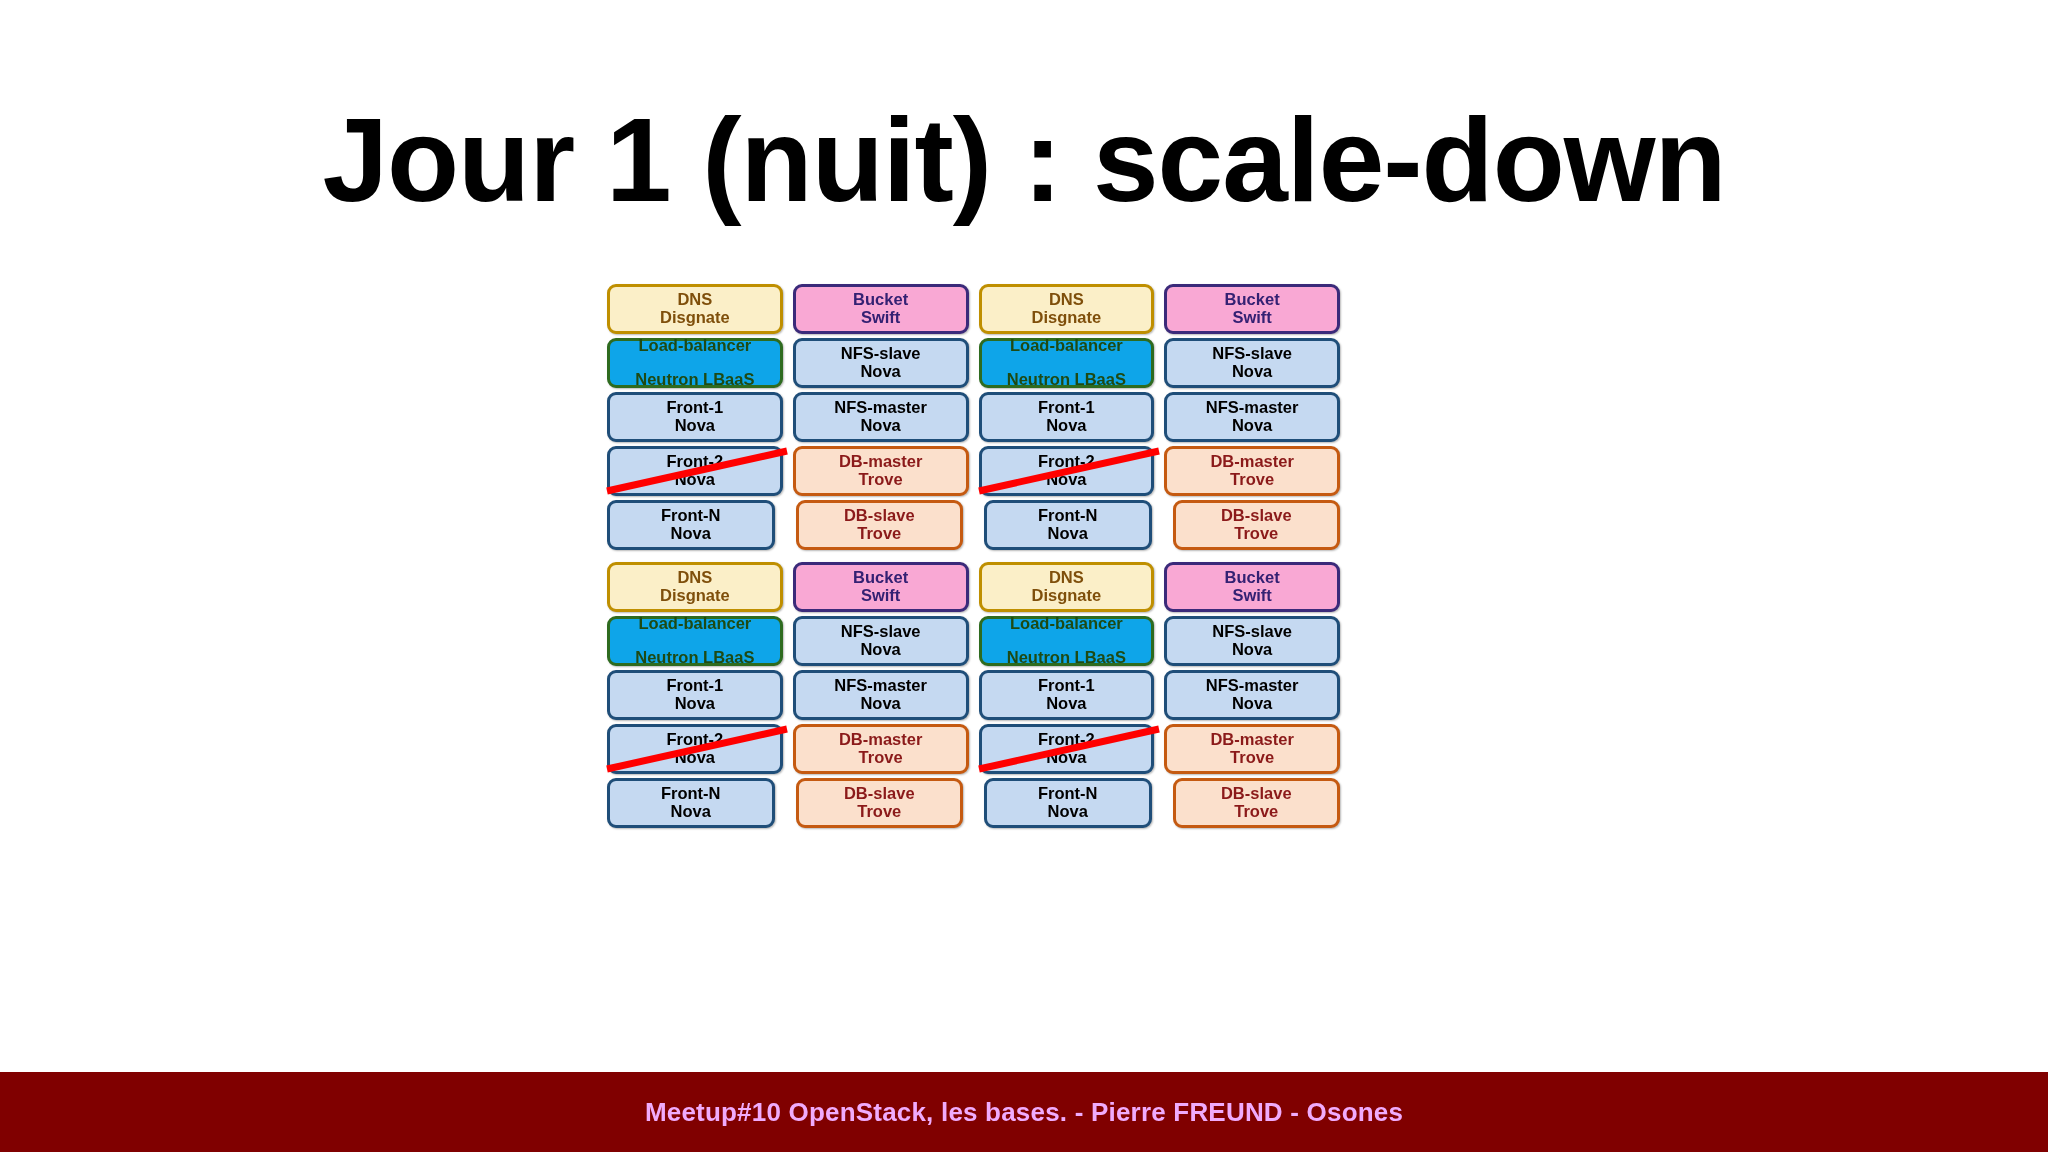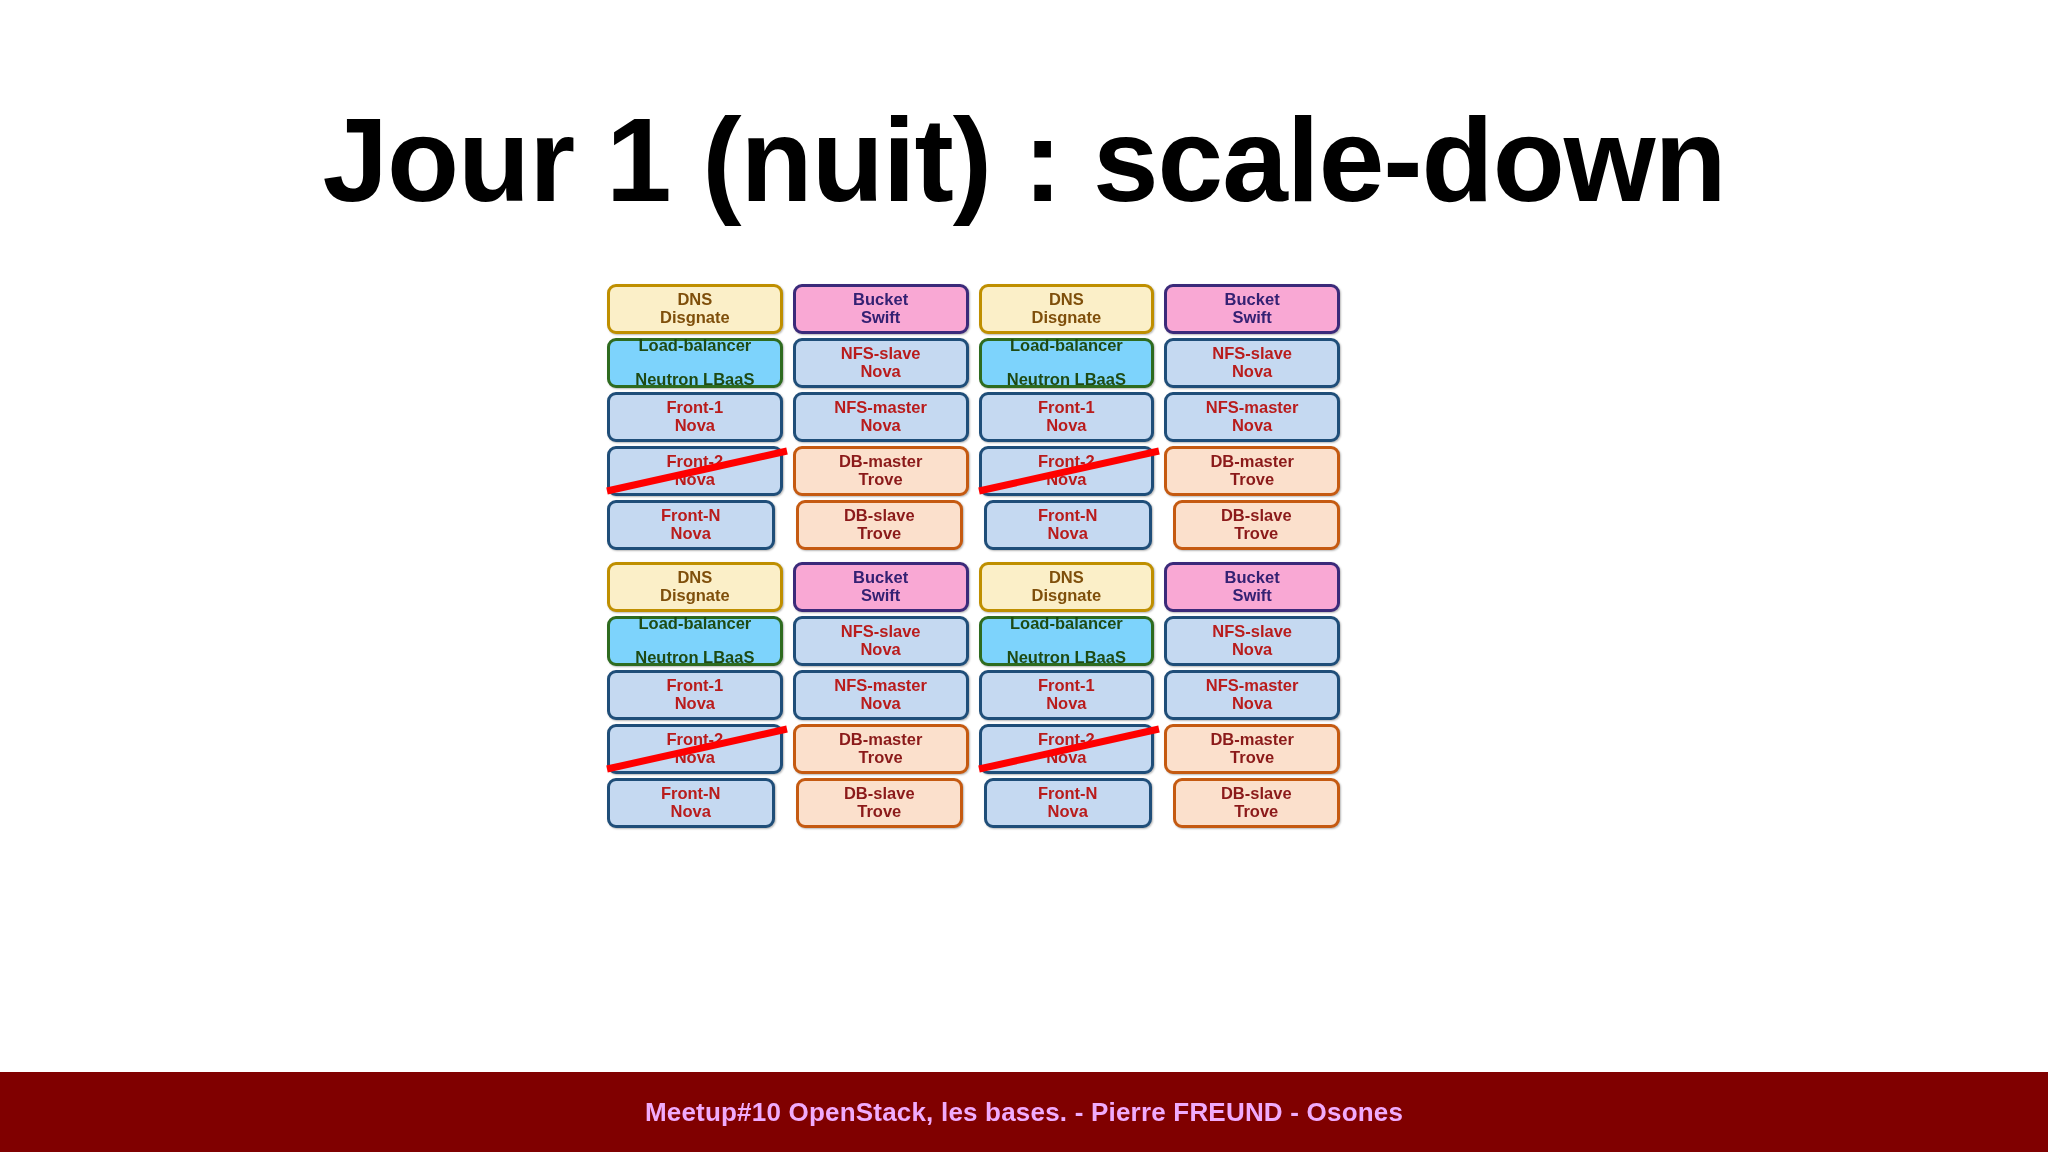--- a/index.html
+++ b/index.html
@@ -78,28 +78,28 @@
   .cell .l1, .cell .l2 { display: block; }
 
   
   .cell.dns {
     border-color: #BF8F00;
     background: #FBEFC8;
     color: #7F4F0B;
   }
   .cell.lb {
     border-color: #2E6B1F;
-    background: #7dd3fc;
+    background: #0ea5e9;
     color: #1E4A13;
     gap: 16px;
   }
   .cell.nova {
     border-color: #1F4E79;
     background: #C5D9F1;
-    color: #b91c1c;
+    color: #000000;
   }
   .cell.swift {
     border-color: #3B2A7A;
     background: #f9a8d4;
     color: #342173;
   }
   .cell.trove {
     border-color: #C55A11;
     background: #FBE0CC;
     color: #8B1A1A;

